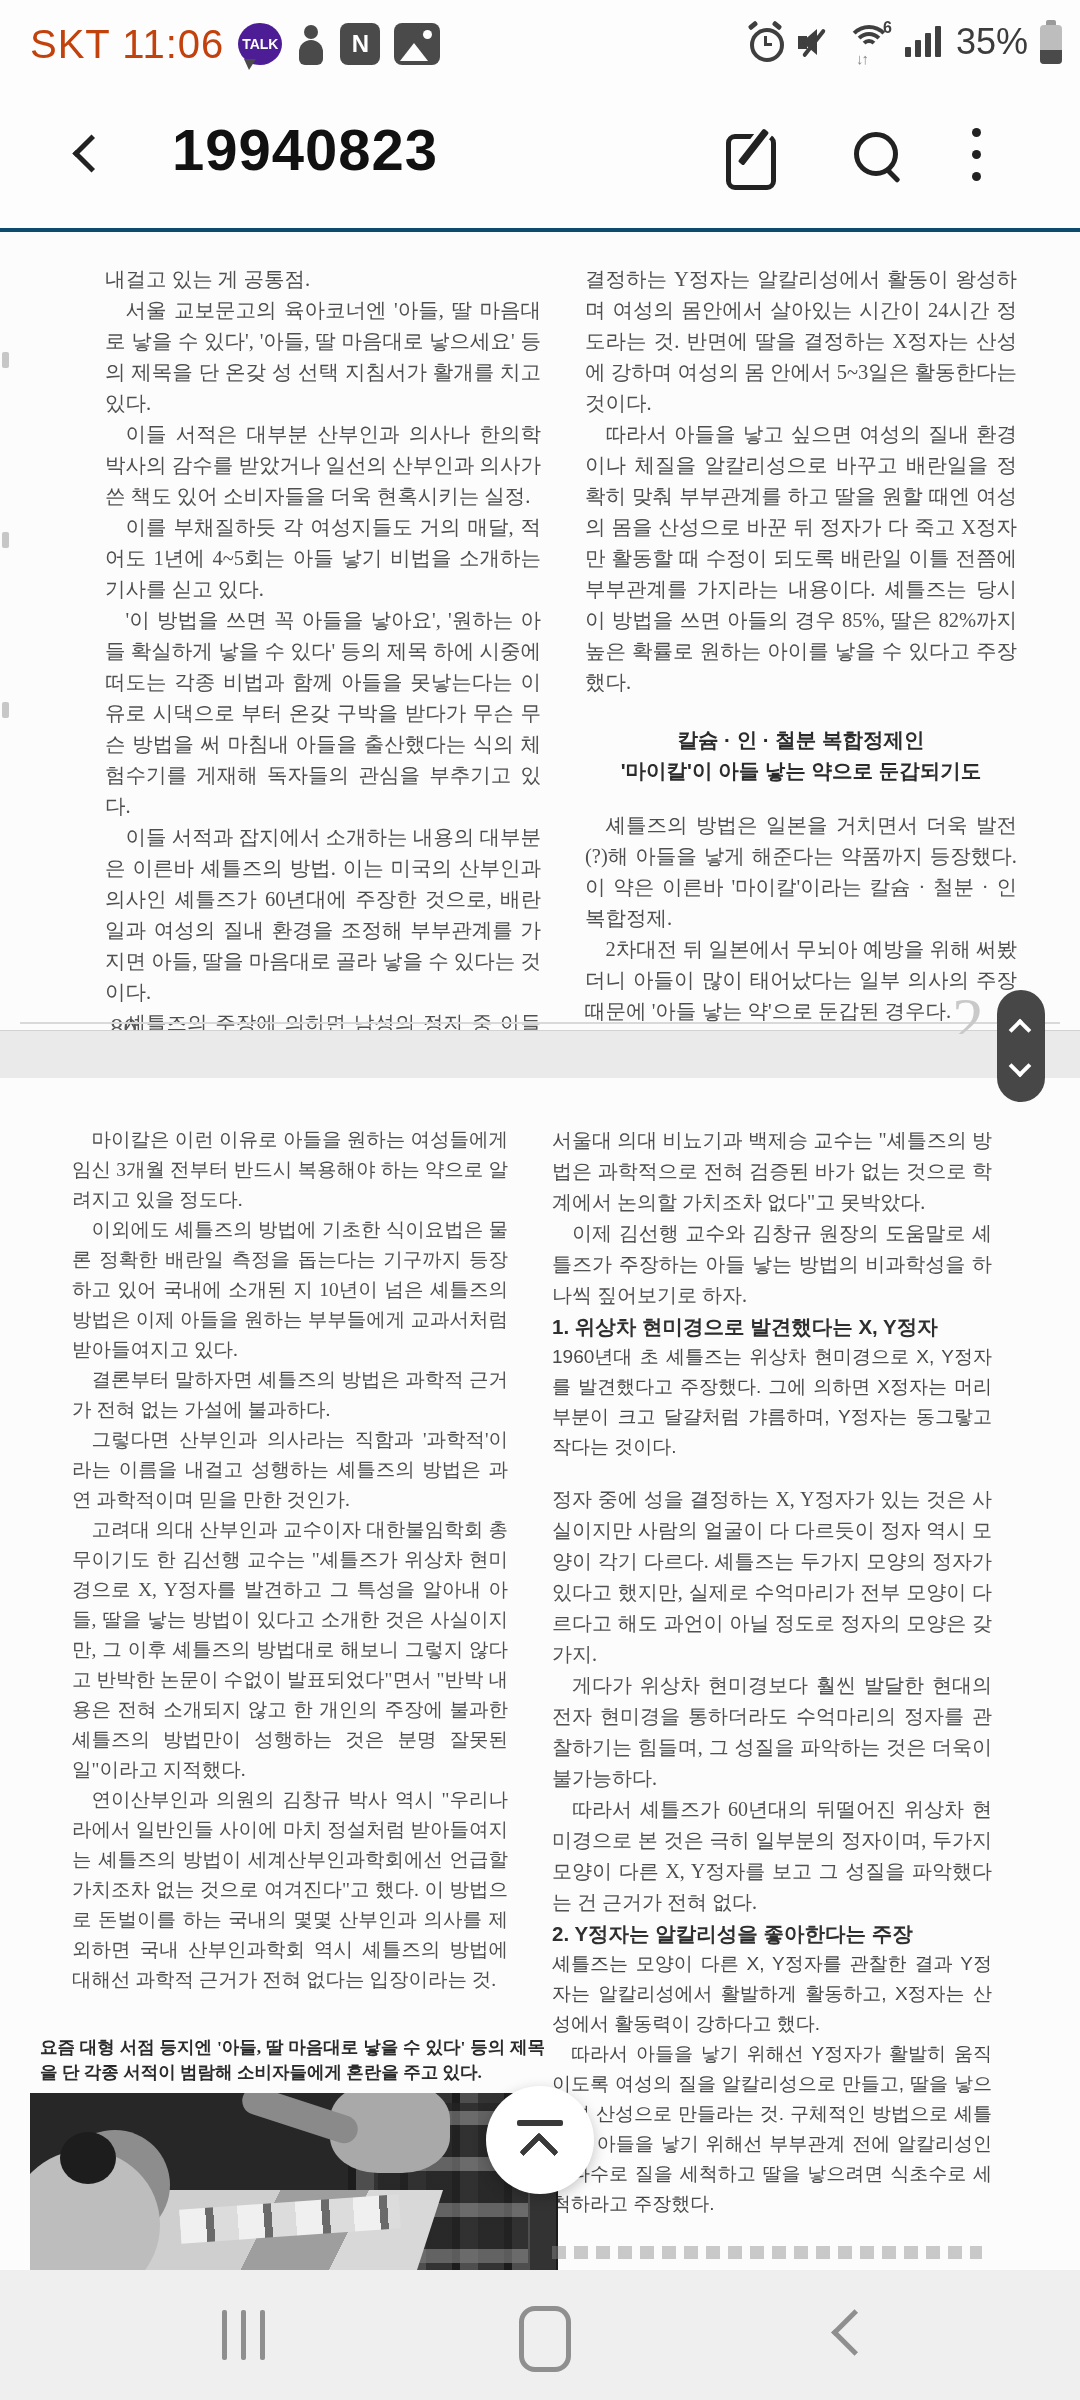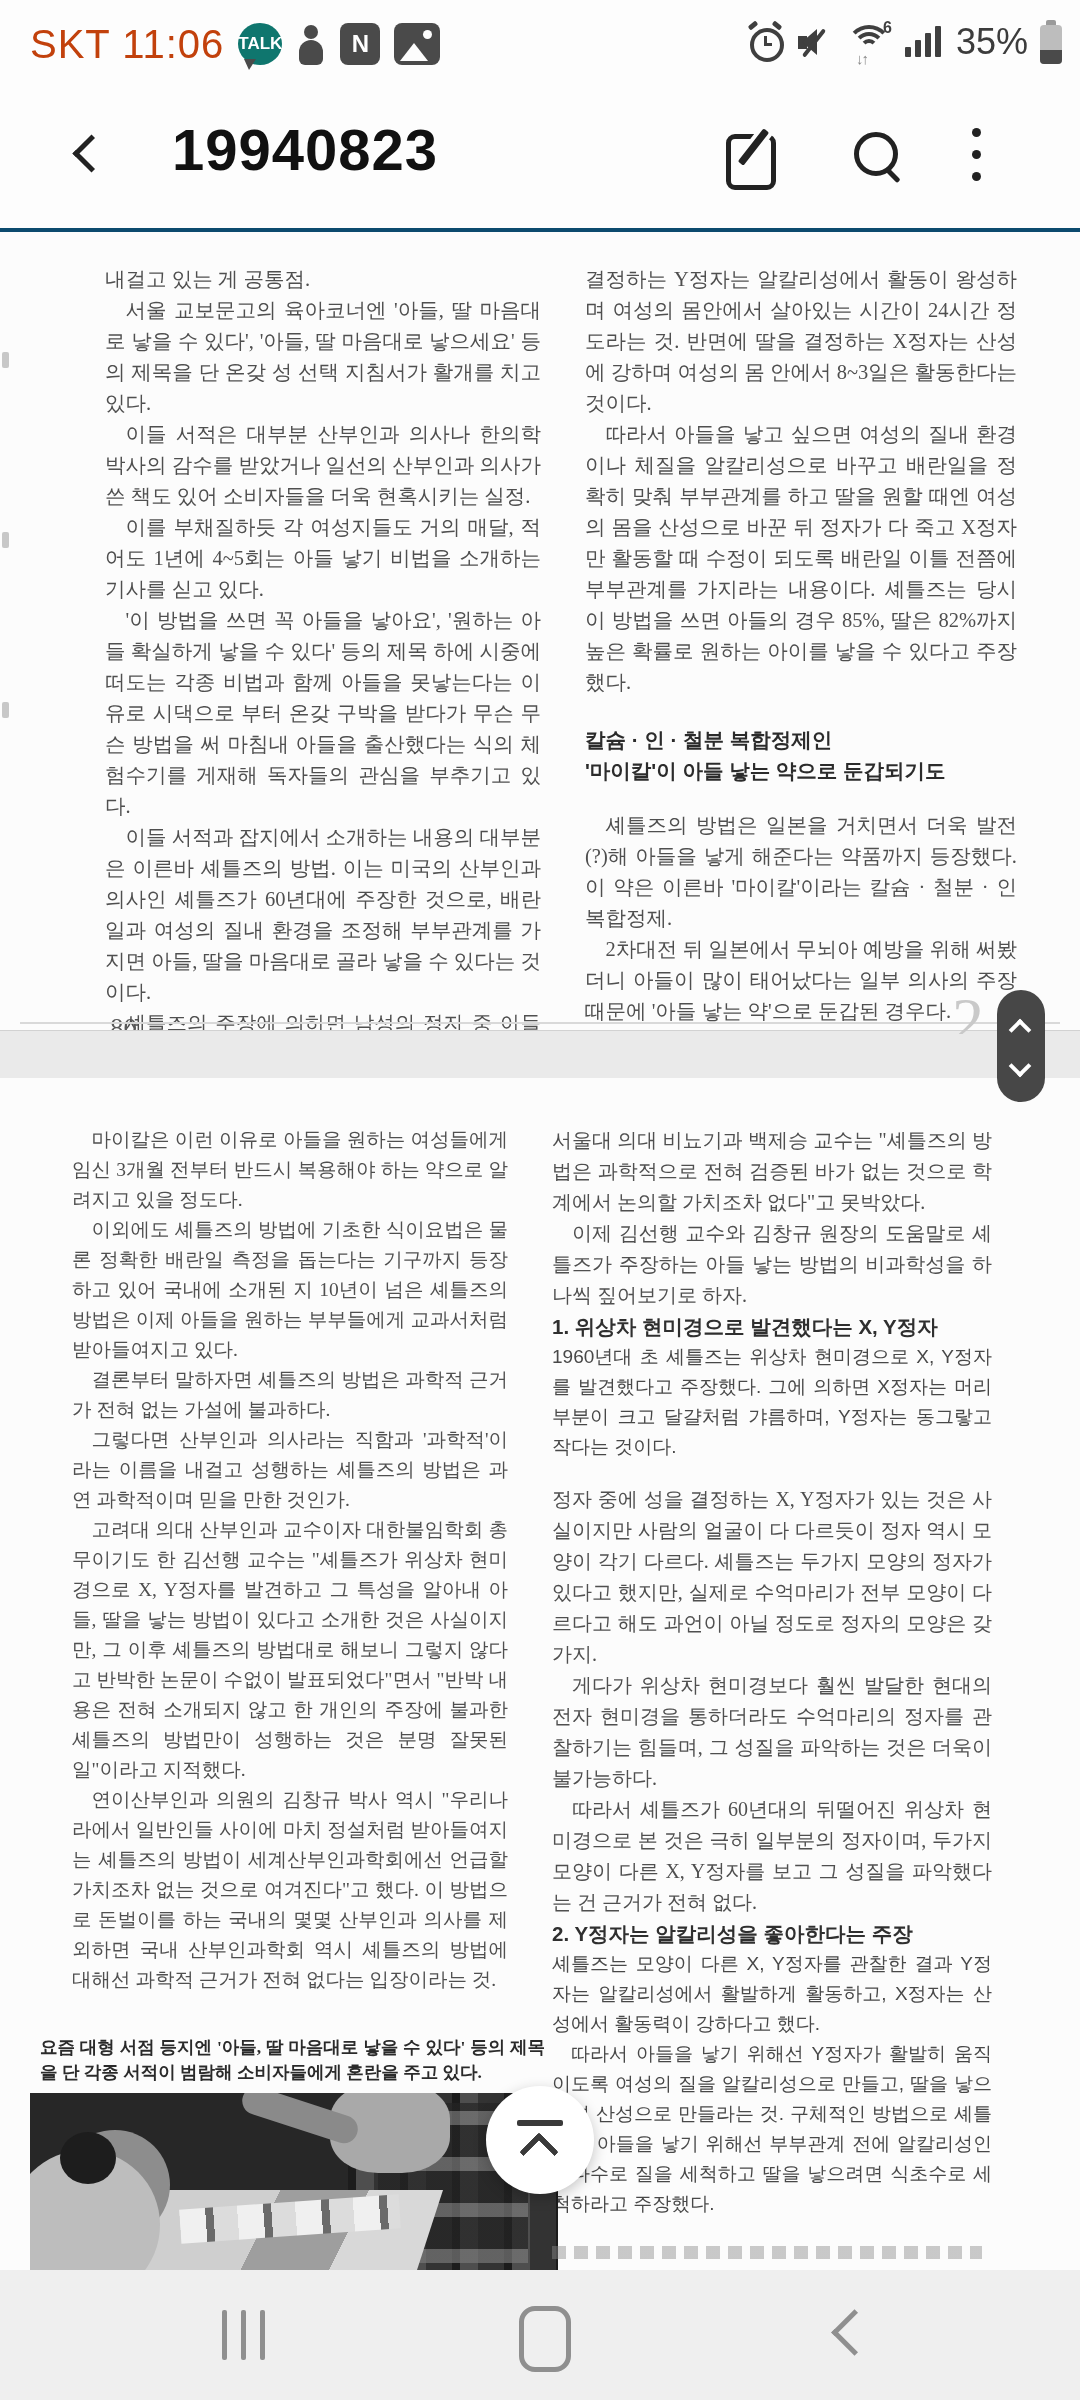--- a/index.html
+++ b/index.html
@@ -3,22 +3,22 @@
 <meta charset="utf-8">
 <style>
   html,body{margin:0;padding:0;background:#9e9e9e;}
   .screen{position:relative;width:1080px;height:2400px;background:#fdfdfd;overflow:hidden;
           font-family:"Liberation Sans",sans-serif;}
   
   .statusbar{position:absolute;top:0;left:0;width:1080px;height:84px;background:#fdfdfd;}
   .sb-left{position:absolute;left:30px;top:18px;height:52px;display:flex;align-items:center;gap:14px;}
   .sb-time{font-size:40px;color:#c2410c;letter-spacing:1px;}
   .notif{position:relative;display:inline-block;}
-  .kakao{width:44px;height:42px;background:#0f766e;border-radius:50%;color:#fff;
-         font-size:17px;font-weight:bold;text-align:center;line-height:42px;}
+  .kakao{width:44px;height:42px;background:#4c1d95;border-radius:50%;color:#fff;
+         font-size:14px;font-weight:bold;text-align:center;line-height:42px;}
   .kakao .tail{position:absolute;left:6px;bottom:-5px;width:0;height:0;
          border-left:5px solid transparent;border-right:7px solid transparent;border-top:11px solid #4a4a4a;}
   .person{width:30px;height:42px;}
   .person:before{content:"";position:absolute;left:8px;top:2px;width:14px;height:14px;border-radius:50%;background:#4a4a4a;}
   .person:after{content:"";position:absolute;left:3px;top:17px;width:24px;height:25px;border-radius:12px 12px 6px 6px;background:#4a4a4a;}
   .naver{width:40px;height:42px;background:#4a4a4a;border-radius:8px;color:#fff;font-size:24px;
          font-weight:bold;text-align:center;line-height:42px;}
   .gallery{width:46px;height:42px;background:#4a4a4a;border-radius:8px;overflow:hidden;}
   .gallery .mt{position:absolute;left:6px;bottom:4px;width:0;height:0;
          border-left:14px solid transparent;border-right:14px solid transparent;border-bottom:18px solid #fdfdfd;}
@@ -75,21 +75,21 @@
   .page2{top:1078px;height:1192px;}
   .col{position:absolute;text-align:justify;}
   .col p{margin:0;font-size:20.5px;line-height:31px;text-indent:1em;}
   .col p.noindent{text-indent:0;}
   .p1-left{left:105px;top:32px;width:436px;}
   .p1-right{left:585px;top:32px;width:432px;}
   .p2-left{left:72px;top:47px;width:436px;}
   .p2-left p{font-size:19.5px;line-height:30px;}
   .p2-right{left:552px;top:47px;width:440px;}
   .bold-head{font-family:"Liberation Sans",sans-serif;font-weight:bold;color:#2b2b2b;
-             font-size:25px;line-height:35px;text-indent:0 !important;text-align:left;}
+             font-size:25px;line-height:35px;text-indent:0 !important;text-align:center;}
   .p1-right .bold-head{margin:26px 0 24px 0;}
   .num-head{font-family:"Liberation Sans",sans-serif;font-weight:bold;color:#2f2f2f;
             font-size:24px;line-height:32px;text-indent:0 !important;text-align:left;margin:30px 0 8px 0;}
   .gothic{font-family:"Liberation Sans",sans-serif !important;color:#484848;font-size:19px !important;line-height:30px !important;}
   .gap-top{margin-top:22px !important;}
   .page-number{position:absolute;left:110px;top:781px;font-size:27px;color:#5a5a5a;}
   .corner-number{position:absolute;left:952px;top:752px;font-size:64px;color:#c9c9c9;
                  font-family:"Liberation Serif",serif;z-index:2;}
   .scanline{position:absolute;left:20px;top:790px;width:1040px;height:2px;background:#d9d9d9;z-index:1;}
   .edge-mark{position:absolute;width:7px;height:16px;background:#9a9a9a;opacity:.55;border-radius:2px;}
@@ -215,21 +215,21 @@
     <div class="col p1-left">
       <p class="noindent">내걸고 있는 게 공통점.</p>
       <p>서울 교보문고의 육아코너엔 '아들, 딸 마음대로 낳을 수 있다', '아들, 딸 마음대로 낳으세요' 등의 제목을 단 온갖 성 선택 지침서가 활개를 치고 있다.</p>
       <p>이들 서적은 대부분 산부인과 의사나 한의학 박사의 감수를 받았거나 일선의 산부인과 의사가 쓴 책도 있어 소비자들을 더욱 현혹시키는 실정.</p>
       <p>이를 부채질하듯 각 여성지들도 거의 매달, 적어도 1년에 4~5회는 아들 낳기 비법을 소개하는 기사를 싣고 있다.</p>
       <p>'이 방법을 쓰면 꼭 아들을 낳아요', '원하는 아들 확실하게 낳을 수 있다' 등의 제목 하에 시중에 떠도는 각종 비법과 함께 아들을 못낳는다는 이유로 시댁으로 부터 온갖 구박을 받다가 무슨 무슨 방법을 써 마침내 아들을 출산했다는 식의 체험수기를 게재해 독자들의 관심을 부추기고 있다.</p>
       <p>이들 서적과 잡지에서 소개하는 내용의 대부분은 이른바 셰틀즈의 방법. 이는 미국의 산부인과 의사인 셰틀즈가 60년대에 주장한 것으로, 배란일과 여성의 질내 환경을 조정해 부부관계를 가지면 아들, 딸을 마음대로 골라 낳을 수 있다는 것이다.</p>
       <p>셰틀즈의 주장에 의하면 남성의 정자 중 아들을</p>
     </div>
     <div class="col p1-right">
-      <p class="noindent">결정하는 Y정자는 알칼리성에서 활동이 왕성하며 여성의 몸안에서 살아있는 시간이 24시간 정도라는 것. 반면에 딸을 결정하는 X정자는 산성에 강하며 여성의 몸 안에서 8~3일은 활동한다는 것이다.</p>
+      <p class="noindent">결정하는 Y정자는 알칼리성에서 활동이 왕성하며 여성의 몸안에서 살아있는 시간이 24시간 정도라는 것. 반면에 딸을 결정하는 X정자는 산성에 강하며 여성의 몸 안에서 5~3일은 활동한다는 것이다.</p>
       <p>따라서 아들을 낳고 싶으면 여성의 질내 환경이나 체질을 알칼리성으로 바꾸고 배란일을 정확히 맞춰 부부관계를 하고 딸을 원할 때엔 여성의 몸을 산성으로 바꾼 뒤 정자가 다 죽고 X정자만 활동할 때 수정이 되도록 배란일 이틀 전쯤에 부부관계를 가지라는 내용이다. 셰틀즈는 당시 이 방법을 쓰면 아들의 경우 85%, 딸은 82%까지 높은 확률로 원하는 아이를 낳을 수 있다고 주장했다.</p>
       <p class="bold-head"><span>칼슘 · 인 · 철분 복합정제인</span><br><span>'마이칼'이 아들 낳는 약으로 둔갑되기도</span></p>
       <p>셰틀즈의 방법은 일본을 거치면서 더욱 발전(?)해 아들을 낳게 해준다는 약품까지 등장했다. 이 약은 이른바 '마이칼'이라는 칼슘 · 철분 · 인 복합정제.</p>
       <p>2차대전 뒤 일본에서 무뇌아 예방을 위해 써봤더니 아들이 많이 태어났다는 일부 의사의 주장 때문에 '아들 낳는 약'으로 둔갑된 경우다.</p>
     </div>
     <span class="page-number">80</span>
     <span class="corner-number">2</span>
     <span class="scanline"></span>
   </div>
 

